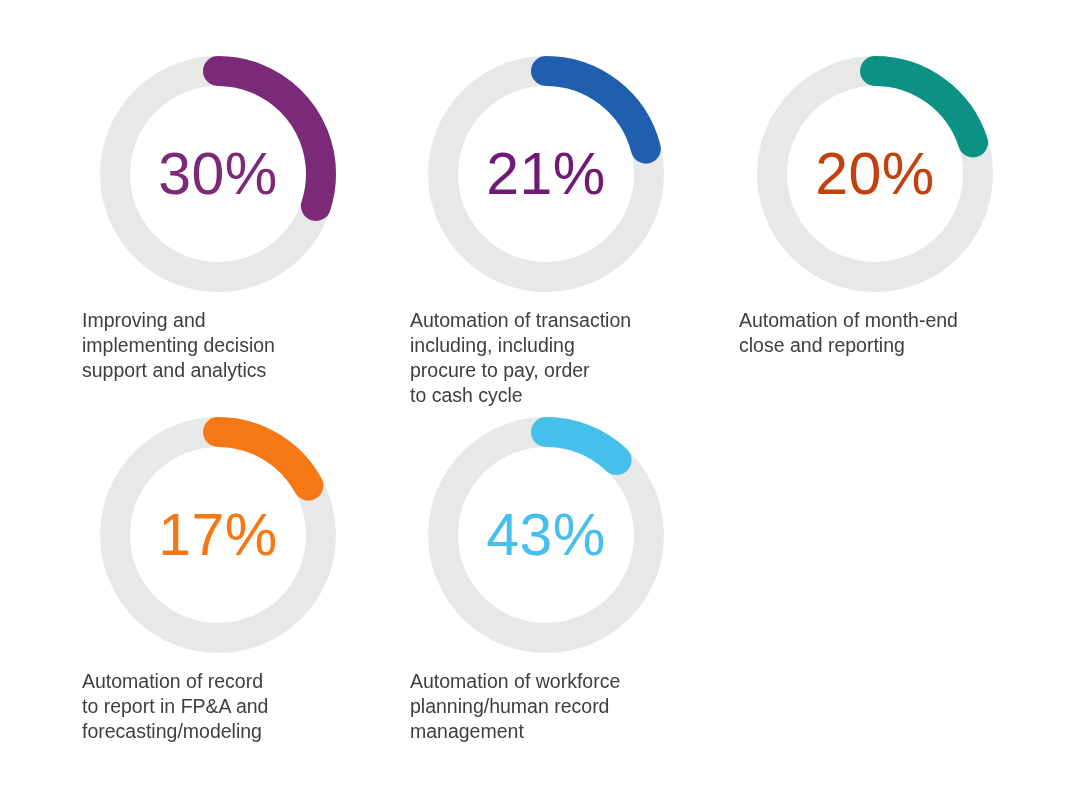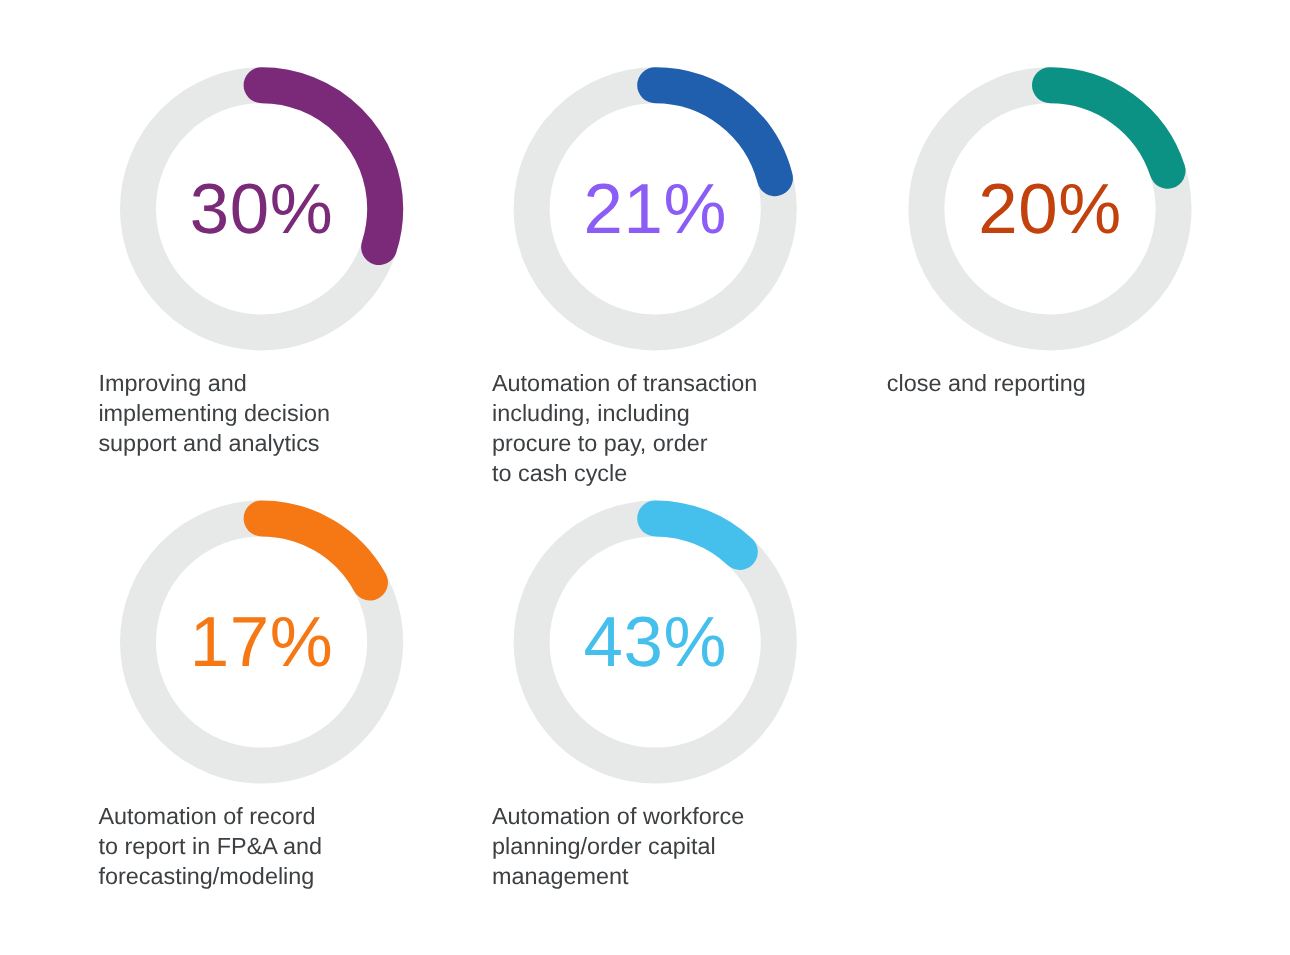--- a/index.html
+++ b/index.html
@@ -99,39 +99,40 @@
       <span class="cap-line">support and analytics</span>
     </div>
   </div>
 
   <div class="stat-card col-2 row-1">
     <div class="donut-wrap">
       <svg class="donut-svg" viewBox="0 0 236 236">
         <circle class="donut-track" cx="118" cy="118" r="103" fill="none" stroke-width="30" stroke="#e7e9e9"></circle>
         <circle class="donut-arc" cx="118" cy="118" r="103" fill="none" stroke-linecap="round" transform="rotate(-90 118 118)" stroke-width="30" stroke="#1f5fae" stroke-dasharray="135.90529819429443 511.2627884452029" stroke-dashoffset="0"></circle>
       </svg>
-      <div class="donut-value" style="color: #8b5cf6; text-align: center;">21%</div>
+      <div class="donut-value" style="color: #701a75; text-align: center;">21%</div>
     </div>
     <div class="caption">
       <span class="cap-line">Automation of transaction</span>
       <span class="cap-line">including, including</span>
       <span class="cap-line">procure to pay, order</span>
       <span class="cap-line">to cash cycle</span>
     </div>
   </div>
 
   <div class="stat-card col-3 row-1">
     <div class="donut-wrap">
       <svg class="donut-svg" viewBox="0 0 236 236">
         <circle class="donut-track" cx="118" cy="118" r="103" fill="none" stroke-width="30" stroke="#e7e9e9"></circle>
         <circle class="donut-arc" cx="118" cy="118" r="103" fill="none" stroke-linecap="round" transform="rotate(-90 118 118)" stroke-width="30" stroke="#0c9285" stroke-dasharray="129.43361732789947 517.7344693115979" stroke-dashoffset="0"></circle>
       </svg>
       <div class="donut-value" style="color: #c2410c;">20%</div>
     </div>
     <div class="caption">
+      <span class="cap-line">Automation of month-end</span>
       <span class="cap-line">close and reporting</span>
     </div>
   </div>
 
   <div class="stat-card col-1 row-2">
     <div class="donut-wrap">
       <svg class="donut-svg" viewBox="0 0 236 236">
         <circle class="donut-track" cx="118" cy="118" r="103" fill="none" stroke-width="30" stroke="#e7e9e9"></circle>
         <circle class="donut-arc" cx="118" cy="118" r="103" fill="none" stroke-linecap="round" transform="rotate(-90 118 118)" stroke-width="30" stroke="#f57814" stroke-dasharray="110.01857472871455 537.1495119107828" stroke-dashoffset="0"></circle>
       </svg>
@@ -147,18 +148,18 @@
   <div class="stat-card col-2 row-2">
     <div class="donut-wrap">
       <svg class="donut-svg" viewBox="0 0 236 236">
         <circle class="donut-track" cx="118" cy="118" r="103" fill="none" stroke-width="30" stroke="#e7e9e9"></circle>
         <circle class="donut-arc" cx="118" cy="118" r="103" fill="none" stroke-linecap="round" transform="rotate(-90 118 118)" stroke-width="30" stroke="#45c0ec" stroke-dasharray="77.66017039673967 569.5079162427577" stroke-dashoffset="0"></circle>
       </svg>
       <div class="donut-value" style="color: rgb(69, 192, 236);">43%</div>
     </div>
     <div class="caption">
       <span class="cap-line">Automation of workforce</span>
-      <span class="cap-line">planning/order capital</span>
+      <span class="cap-line">planning/human record</span>
       <span class="cap-line">management</span>
     </div>
   </div>
 
 </div>
 
 </body></html>

